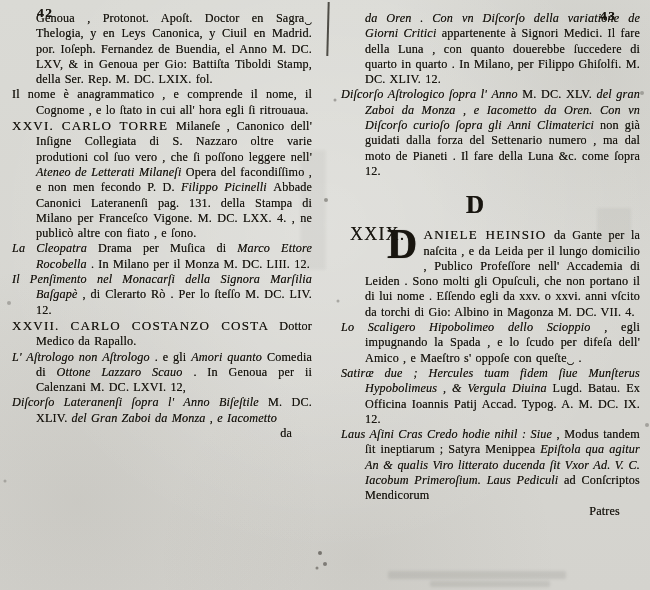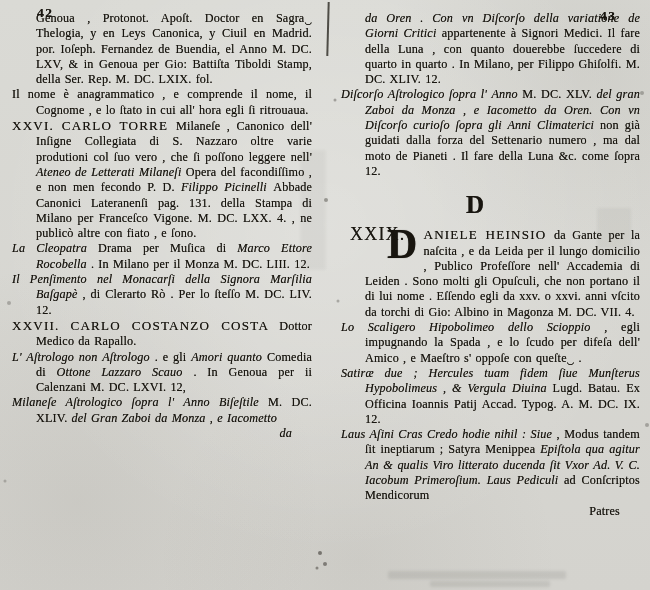--- a/index.html
+++ b/index.html
@@ -47,21 +47,21 @@
     position:absolute;left:9px;top:0;
     font-size:18px;letter-spacing:1.2px;
   }
   .dropcap{
     float:left;font-weight:bold;
     font-size:42px;line-height:31px;
     margin:2px 6px 0 22px;
     text-shadow:0 0 .7px rgba(20,18,12,.85);
   }
   .catchword{text-align:right;padding-right:20px;}
-  .col-left .catchword{font-style:italic;}
+  .col-left .catchword{}
   
   .gutter-line{
     position:absolute;left:327px;top:2px;width:2px;height:54px;
     background:#2b2822;opacity:.8;transform:rotate(1.5deg);
   }
   .specks{
     position:absolute;left:0;top:0;width:2px;height:2px;border-radius:50%;
     box-shadow:
       319px 552px 0 1px rgba(48,44,38,.55),
       324px 563px 0 1px rgba(48,44,38,.5),
@@ -88,21 +88,21 @@
   <div class="pageno" id="pageno-right">43</div>
 
   <div class="col col-left" id="col-left">
       <p class="para"><span class="run-r">Genoua , Protonot. Apoſt. Doctor en Sagra‿ Thelogia, y en Leys Canonica, y Ciuil en Madrid. por. Ioſeph. Fernandez de Buendia, el Anno M. DC. LXV, &amp; in Genoua per Gio: Battiſta Tiboldi Stamp, della Ser. Rep. M. DC. LXIX. fol.</span></p>
       <p class="para hang"><span class="run-r">Il nome è anagrammatico , e comprende il nome, il Cognome , e lo ſtato in cui all' hora egli ſi ritrouaua.</span></p>
       <p class="para hang"><span class="run-c">XXVI. CARLO TORRE </span><span class="run-r">Milaneſe , Canonico dell' Inſigne Collegiata di S. Nazzaro oltre varie produtioni col ſuo vero , che ſi poſſono leggere nell' </span><span class="run-i">Ateneo de Letterati Milaneſi </span><span class="run-r">Opera del facondiſſimo , e non men fecondo P. D. </span><span class="run-i">Filippo Picinelli </span><span class="run-r">Abbade Canonici Lateranenſi pag. 131. della Stampa di Milano per Franceſco Vigone. M. DC. LXX. 4. , ne publicò altre con fiato , e ſono.</span></p>
       <p class="para hang"><span class="run-i">La Cleopatra </span><span class="run-r">Drama per Muſica di </span><span class="run-i">Marco Ettore Rocobella </span><span class="run-r">. In Milano per il Monza M. DC. LIII. 12.</span></p>
       <p class="para hang"><span class="run-i">Il Penſimento nel Monacarſi della Signora Marſilia Baſgapè </span><span class="run-r">, di Clerarto Rò . Per lo ſteſſo M. DC. LIV. 12.</span></p>
       <p class="para hang"><span class="run-c">XXVII. CARLO COSTANZO COSTA </span><span class="run-r">Dottor Medico da Rapallo.</span></p>
       <p class="para hang"><span class="run-i">L' Aſtrologo non Aſtrologo </span><span class="run-r">. e gli </span><span class="run-i">Amori quanto </span><span class="run-r">Comedia di </span><span class="run-i">Ottone Lazzaro Scauo </span><span class="run-r">. In Genoua per ii Calenzani M. DC. LXVI. 12,</span></p>
-      <p class="para hang"><span class="run-i">Milaneſe Aſtrologico ſopra l' Anno Biſeſtile </span><span class="run-r">M. DC. XLIV. </span><span class="run-i">del Gran Zaboi da Monza , e Iacometto</span></p>
+      <p class="para hang"><span class="run-i">Diſcorſo Lateranenſi ſopra l' Anno Biſeſtile </span><span class="run-r">M. DC. XLIV. </span><span class="run-i">del Gran Zaboi da Monza , e Iacometto</span></p>
       <div class="catchword">da</div>
     </div>
   <div class="col col-right" id="col-right">
       <p class="para"><span class="run-i">da Oren . Con vn Diſcorſo della variatione de Giorni Critici </span><span class="run-r">appartenente à Signori Medici. Il fare della Luna , con quanto douerebbe ſuccedere di quarto in quarto . In Milano, per Filippo Ghiſolfi. M. DC. XLIV. 12.</span></p>
       <p class="para hang"><span class="run-i">Diſcorſo Aſtrologico ſopra l' Anno </span><span class="run-r">M. DC. XLV. </span><span class="run-i">del gran Zaboi da Monza , e Iacometto da Oren. Con vn Diſcorſo curioſo ſopra gli Anni Climaterici </span><span class="run-r">non già guidati dalla forza del Settenario numero , ma dal moto de Pianeti . Il fare della Luna &amp;c. come ſopra 12.</span></p>
       <div class="section-heading">D</div>
       <p class="para entry"><span class="entry-num">XXIX.</span><span class="dropcap">D</span><span class="run-c">ANIELE HEINSIO </span><span class="run-r">da Gante per la naſcita , e da Leida per il lungo domicilio , Publico Profeſſore nell' Accademia di Leiden . Sono molti gli Opuſculi, che non portano il di lui nome . Eſſendo egli da xxv. o xxvi. anni vſcito da torchi di Gio: Albino in Magonza M. DC. VII. 4.</span></p>
       <p class="para hang"><span class="run-i">Lo Scaligero Hipobolimeo dello Scioppio </span><span class="run-r">, egli impugnando la Spada , e lo ſcudo per difeſa dell' Amico , e Maeſtro s' oppoſe con queſte‿ .</span></p>
       <p class="para hang"><span class="run-i">Satiræ due ; Hercules tuam fidem ſiue Munſterus Hypobolimeus , &amp; Vergula Diuina </span><span class="run-r">Lugd. Batau. Ex Officina Ioannis Patij Accad. Typog. A. M. DC. IX. 12.</span></p>
       <p class="para hang"><span class="run-i">Laus Aſini Cras Credo hodie nihil : Siue </span><span class="run-r">, Modus tandem ſit ineptiarum ; Satyra Menippea </span><span class="run-i">Epiſtola qua agitur An &amp; qualis Viro litterato ducenda ſit Vxor Ad. V. C. Iacobum Primeroſium. Laus Pediculi </span><span class="run-r">ad Conſcriptos Mendicorum</span></p>

